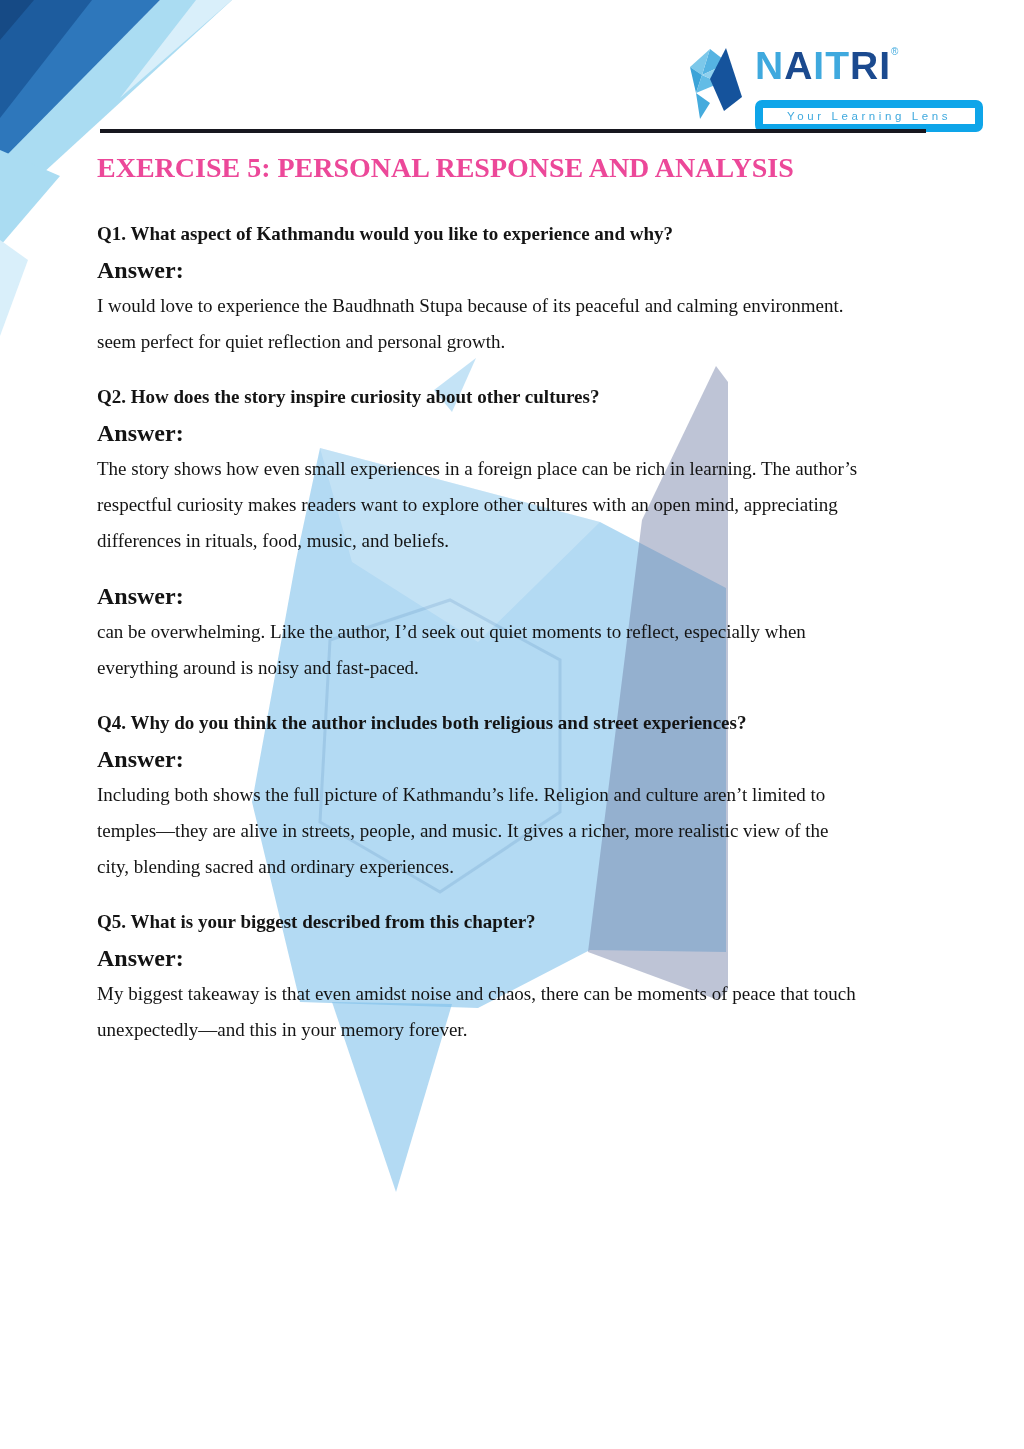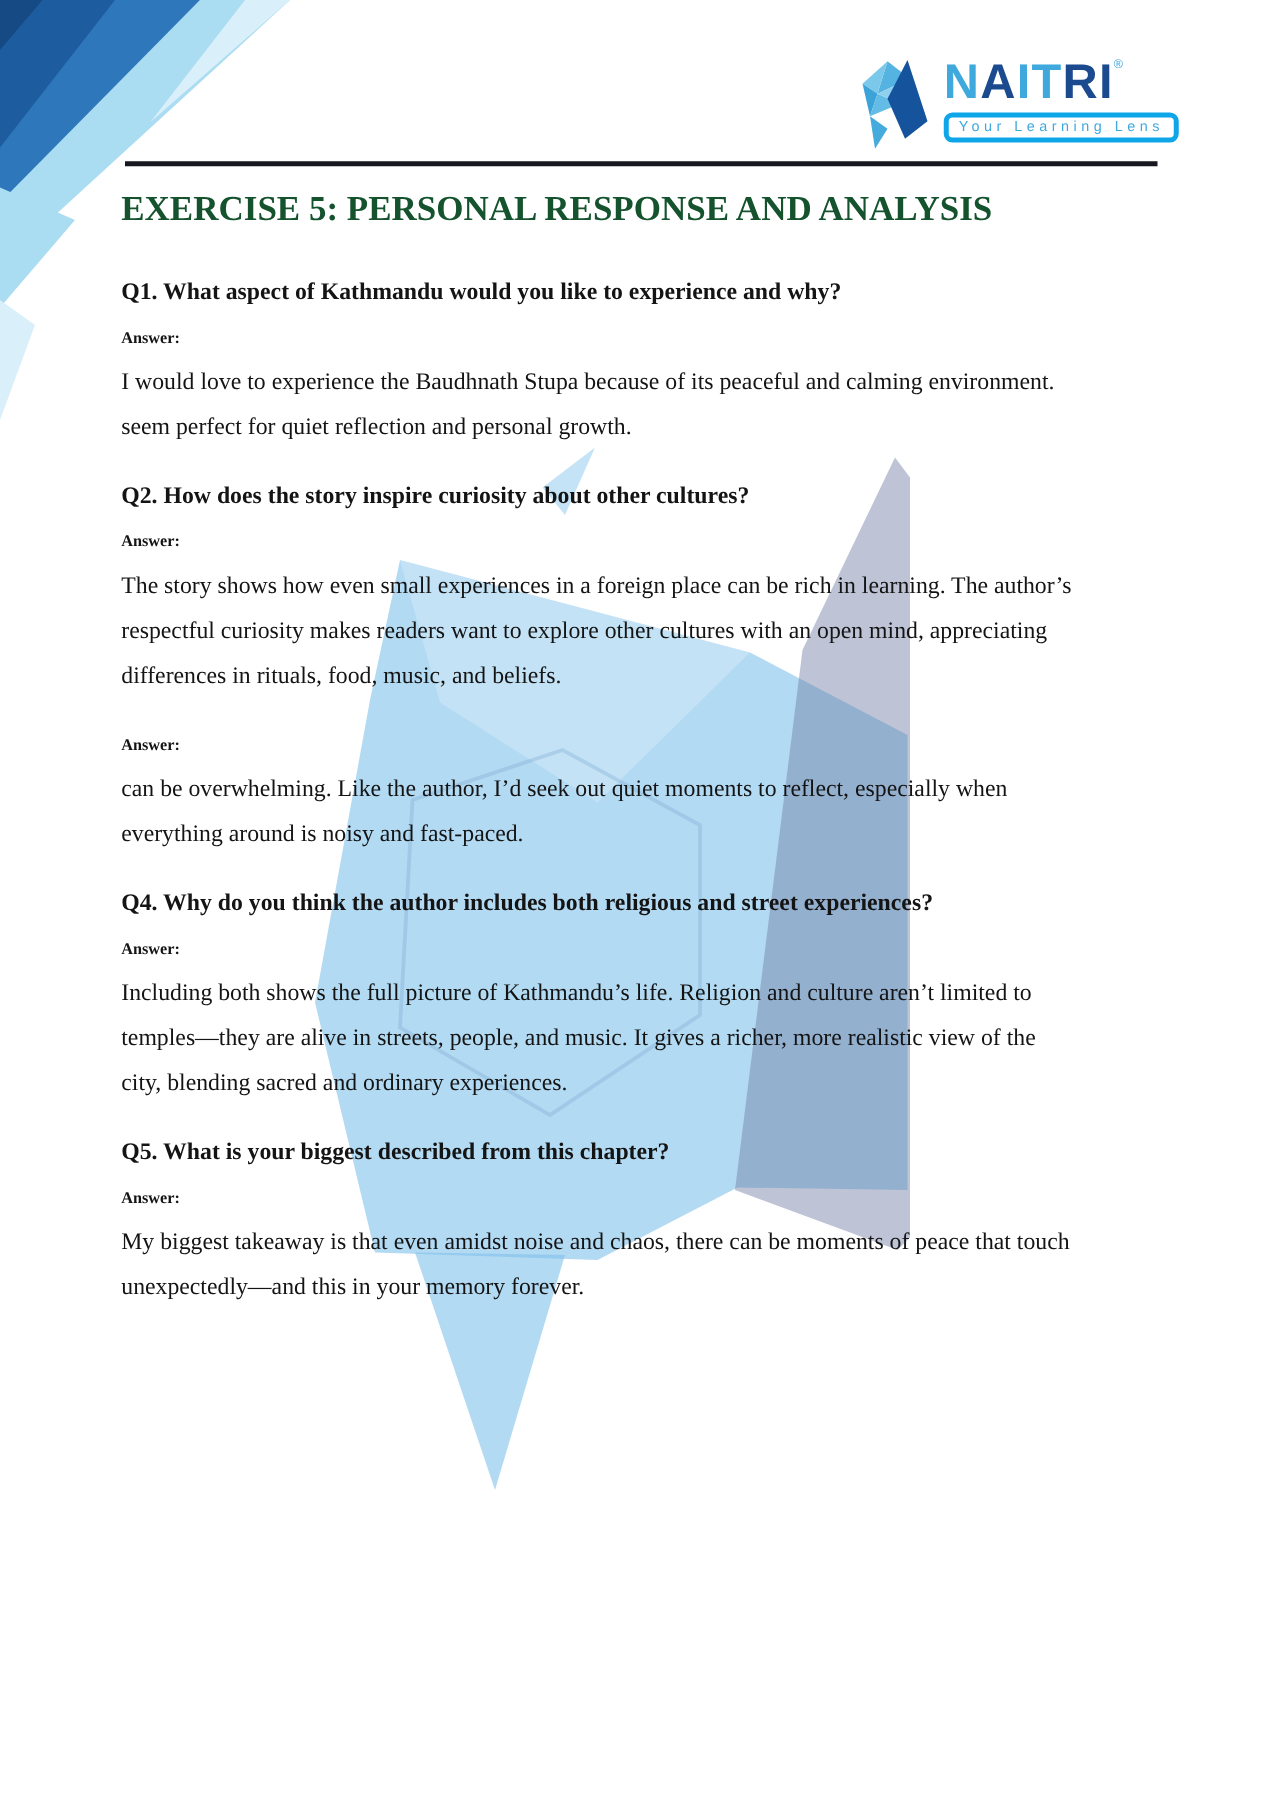--- a/index.html
+++ b/index.html
@@ -39,43 +39,43 @@
   .brand-wordmark{
     font-size:39px;font-weight:bold;letter-spacing:1px;line-height:42px;
     display:flex;
   }
   .brand-wordmark .bl-light{color:var(--brand-light-blue);}
   .brand-wordmark .bl-dark{color:var(--brand-navy);}
   .registered-mark{
     font-size:10px;color:var(--brand-light-blue);line-height:10px;margin-top:2px;
   }
   .tagline-pill{
-    margin-top:3px;
-    border:4px solid #0ea5e9;border-radius:7px;
-    padding:2px 8px;
+    margin-top:13px;
+    border:8px solid #0ea5e9;border-radius:7px;
+    padding:2px 24px;
     font-size:11.5px;letter-spacing:3.6px;white-space:nowrap;
     color:var(--brand-light-blue);
     text-align:center;
   }
   .divider{
     position:absolute;left:100px;top:129px;width:826px;height:3.5px;
     background:var(--divider);z-index:2;
   }
   
   .content{
     position:absolute;left:97px;top:148px;width:840px;z-index:2;
   }
   .doc-title{
     font-size:28px;font-weight:bold;line-height:40px;
     margin-bottom:28px;white-space:nowrap;
-    color:#14532d;
+    color:#ec4899;
   }
   .qa-block{margin-bottom:19px;}
   .q-heading{font-size:19px;font-weight:bold;line-height:36px;white-space:nowrap;}
-  .answer-label{font-size:13px;font-weight:bold;line-height:36px;font-family:Liberation Serif, serif;}
+  .answer-label{font-size:24px;font-weight:bold;line-height:36px;font-family:Liberation Serif, serif;}
   .answer-line{font-size:19px;line-height:36px;white-space:nowrap;}
 </style>
 </head>
 <body>
 
 <div class="page">
 
   <svg class="watermark" viewBox="0 0 1024 1449" aria-hidden="true">
     <polygon points="476,358 452,412 434,390" style="fill:var(--watermark-blue);fill-opacity:0.45"></polygon>
     <polygon points="320,448 600,522 726,588 726,952 590,950 478,1008 300,1002 252,802 296,560" style="fill:var(--watermark-blue);fill-opacity:0.58"></polygon>

